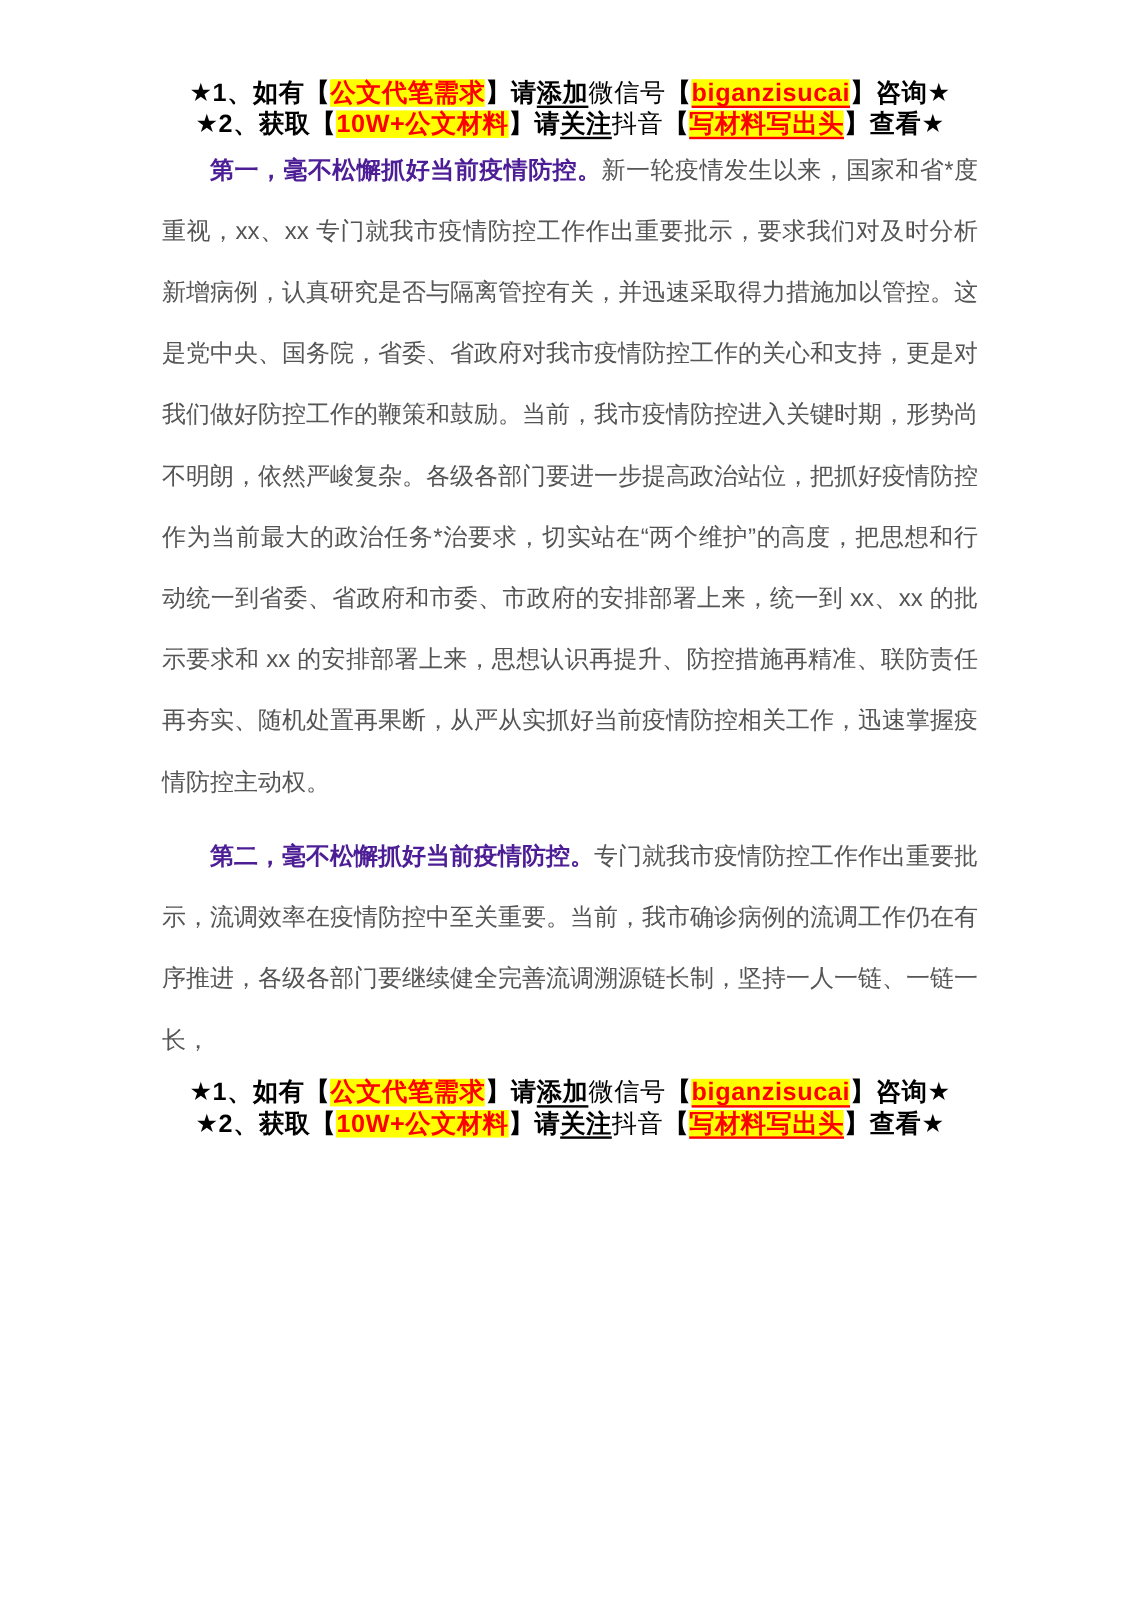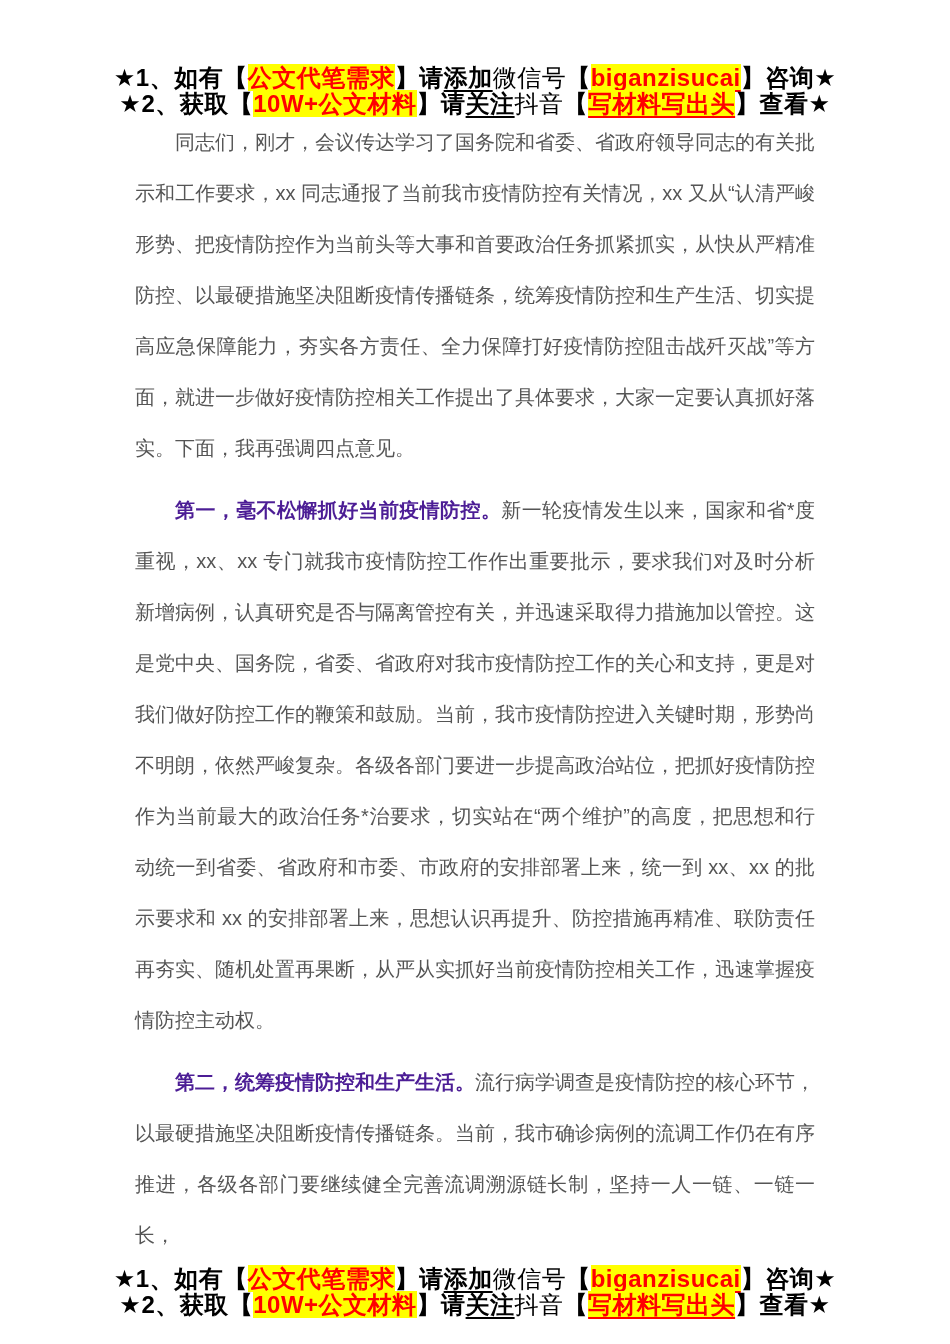--- a/index.html
+++ b/index.html
@@ -14,21 +14,21 @@
     margin: 0 auto;
     background: #ffffff;
     box-sizing: border-box;
     padding-top: 65px;
     font-family: "Liberation Sans", "DejaVu Sans", sans-serif;
     overflow: hidden;
   }
   
   .promo {
     text-align: center;
-    font-size: 24px;
+    font-size: 21px;
     line-height: 26px;
     color: #000000;
     font-weight: bold;
     letter-spacing: 0.5px;
     white-space: nowrap;
   }
   .promo .reg { font-weight: 500; }
   .hl  { background: #ffff00; }
   .red { color: #ff0000; }
   .u {
@@ -64,23 +64,22 @@
   <div class="promo promo-header">
     <div class="promo-line">
       <span>★1、如有【</span><span class="hl red">公文代笔需求</span><span>】请</span><span class="u">添加</span><span class="reg">微信号</span><span>【</span><span class="hl red u">biganzisucai</span><span>】咨询★</span>
     </div>
     <div class="promo-line">
       <span>★2、获取【</span><span class="hl red">10W+公文材料</span><span>】请</span><span class="u">关注</span><span class="reg">抖音</span><span>【</span><span class="hl red u">写材料写出头</span><span>】查看★</span>
     </div>
   </div>
 
   <div class="content">
-    <p class="para"><span class="lead"></span><span>同志们，刚才，会议传达学习了国务院和省委、省政府领导同志的有关批示和工作要求，xx 同志通报了当前我市疫情防控有关情况，xx 又从“认清严峻形势、把疫情防控作为当前头等大事和首要政治任务抓紧抓实，从快从严精准防控、以最硬措施坚决阻断疫情传播链条，统筹疫情防控和生产生活、切实提高应急保障能力，夯实各方责任、全力保障打好疫情防控阻击战歼灭战”等方面，就进一步做好疫情防控相关工作提出了具体要求，大家一定要认真抓好落实。下面，我再强调四点意见。</span></p>
     <p class="para"><span class="lead">第一，毫不松懈抓好当前疫情防控。</span><span>新一轮疫情发生以来，国家和省*度重视，xx、xx 专门就我市疫情防控工作作出重要批示，要求我们对及时分析新增病例，认真研究是否与隔离管控有关，并迅速采取得力措施加以管控。这是党中央、国务院，省委、省政府对我市疫情防控工作的关心和支持，更是对我们做好防控工作的鞭策和鼓励。当前，我市疫情防控进入关键时期，形势尚不明朗，依然严峻复杂。各级各部门要进一步提高政治站位，把抓好疫情防控作为当前最大的政治任务*治要求，切实站在“两个维护”的高度，把思想和行动统一到省委、省政府和市委、市政府的安排部署上来，统一到 xx、xx 的批示要求和 xx 的安排部署上来，思想认识再提升、防控措施再精准、联防责任再夯实、随机处置再果断，从严从实抓好当前疫情防控相关工作，迅速掌握疫情防控主动权。</span></p>
-    <p class="para"><span class="lead">第二，统筹疫情防控和生产生活。</span><span>流行病学调查是疫情防控的核心环节，以最硬措施坚决阻断疫情传播链条。当前，我市确诊病例的流调工作仍在有序推进，各级各部门要继续健全完善流调溯源链长制，坚持一人一链、一链一长，</span></p>
+    <p class="para"><span class="lead">第二，毫不松懈抓好当前疫情防控。</span><span>专门就我市疫情防控工作作出重要批示，流调效率在疫情防控中至关重要。当前，我市确诊病例的流调工作仍在有序推进，各级各部门要继续健全完善流调溯源链长制，坚持一人一链、一链一长，</span></p>
   </div>
 
   <div class="promo promo-footer">
     <div class="promo-line">
       <span>★1、如有【</span><span class="hl red">公文代笔需求</span><span>】请</span><span class="u">添加</span><span class="reg">微信号</span><span>【</span><span class="hl red u">biganzisucai</span><span>】咨询★</span>
     </div>
     <div class="promo-line">
       <span>★2、获取【</span><span class="hl red">10W+公文材料</span><span>】请</span><span class="u">关注</span><span class="reg">抖音</span><span>【</span><span class="hl red u">写材料写出头</span><span>】查看★</span>
     </div>
   </div>

